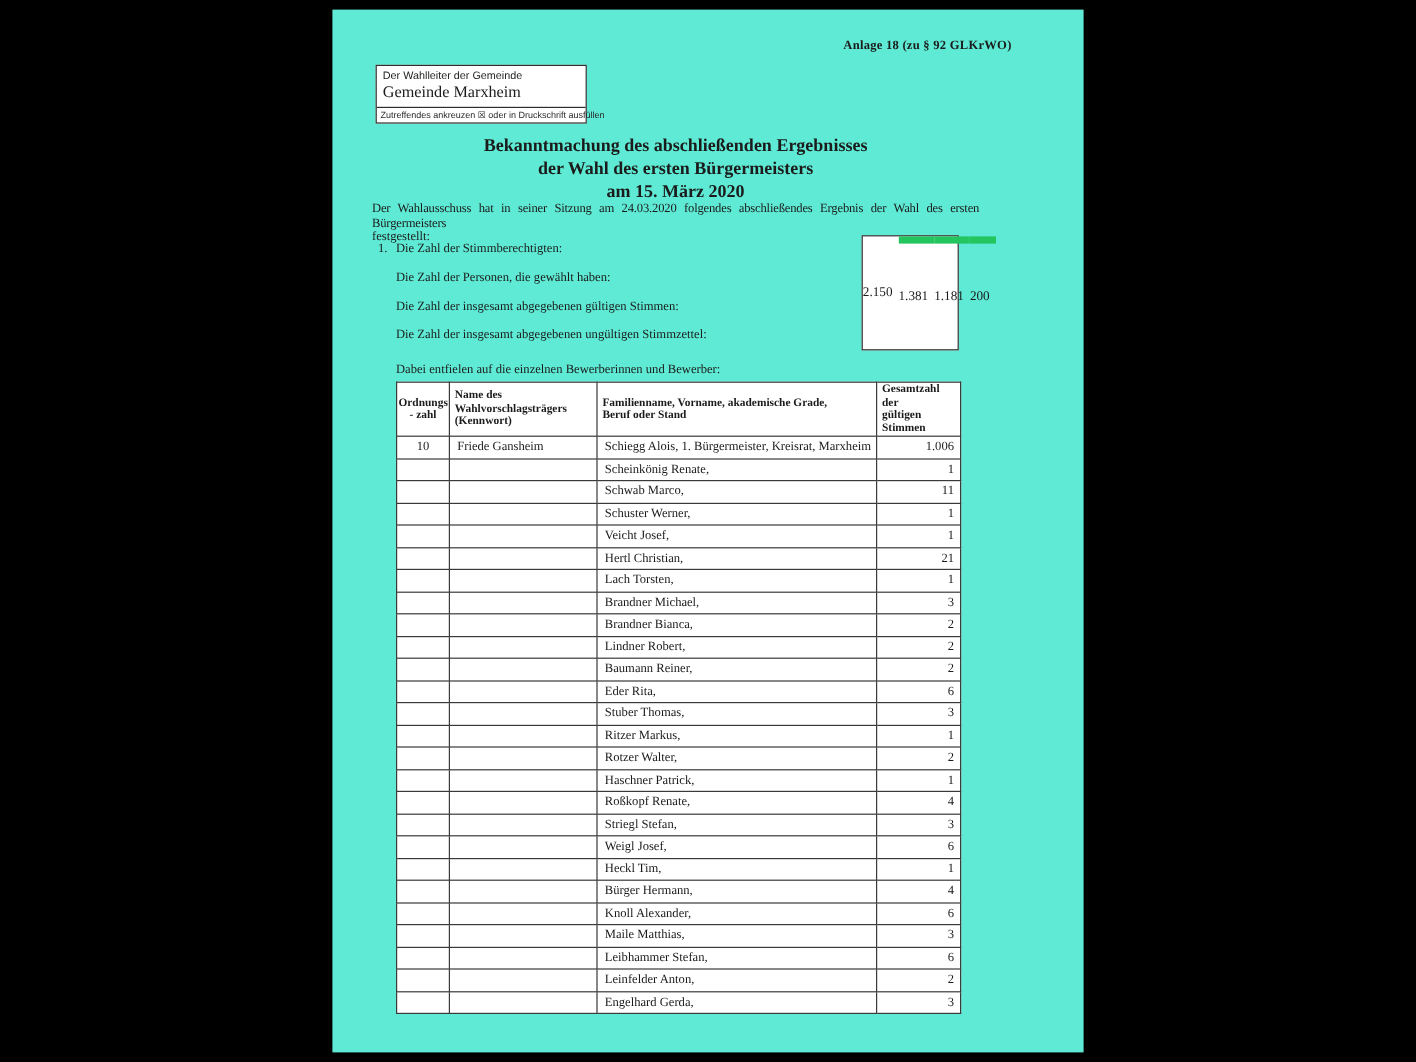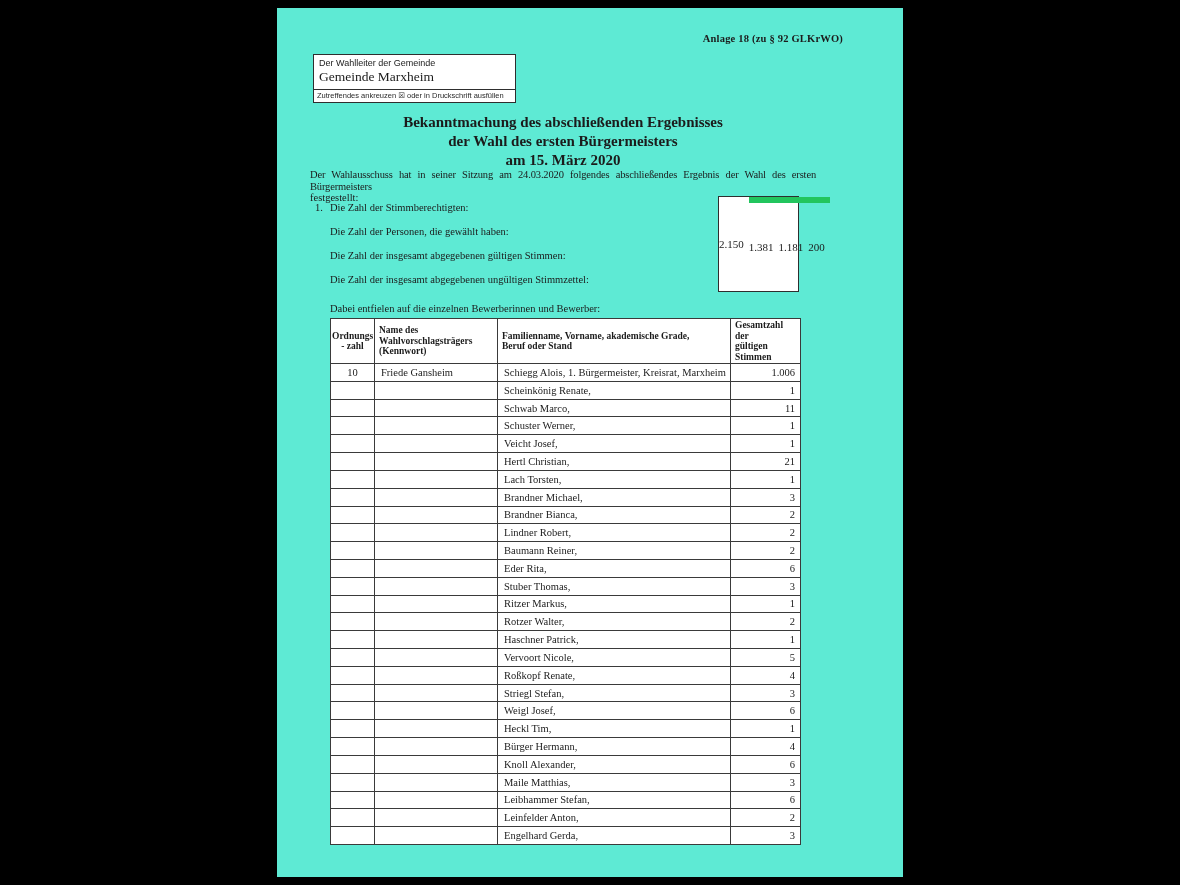--- a/index.html
+++ b/index.html
@@ -21,21 +21,21 @@
   .annotation {
     position: absolute;
     top: 25px; right: 60px;
     font-size: 10.5px;
     font-weight: bold;
     letter-spacing: 0.2px;
   }
   .issuer-box {
     position: absolute;
     left: 36px; top: 46px;
-    width: 203px;
+    width: 176px;
     border: 1.5px solid #2e2e2e;
     background: #fff;
   }
   .issuer-role {
     font-family: "Liberation Sans", sans-serif;
     font-size: 9px;
     padding: 3px 5px 0 5px;
     color: #222;
   }
   .issuer-name {
@@ -301,26 +301,20 @@
         </tr>
         <tr>
           <td class="c-ordinal"></td>
           <td class="c-kennwort"></td>
           <td class="c-candidate">Haschner Patrick,</td>
           <td class="c-votes">1</td>
         </tr>
         <tr>
           <td class="c-ordinal"></td>
           <td class="c-kennwort"></td>
-          <td class="c-candidate">Vervoort Nicole,</td>
-          <td class="c-votes">5</td>
-        </tr>
-        <tr>
-          <td class="c-ordinal"></td>
-          <td class="c-kennwort"></td>
           <td class="c-candidate">Roßkopf Renate,</td>
           <td class="c-votes">4</td>
         </tr>
         <tr>
           <td class="c-ordinal"></td>
           <td class="c-kennwort"></td>
           <td class="c-candidate">Striegl Stefan,</td>
           <td class="c-votes">3</td>
         </tr>
         <tr>

